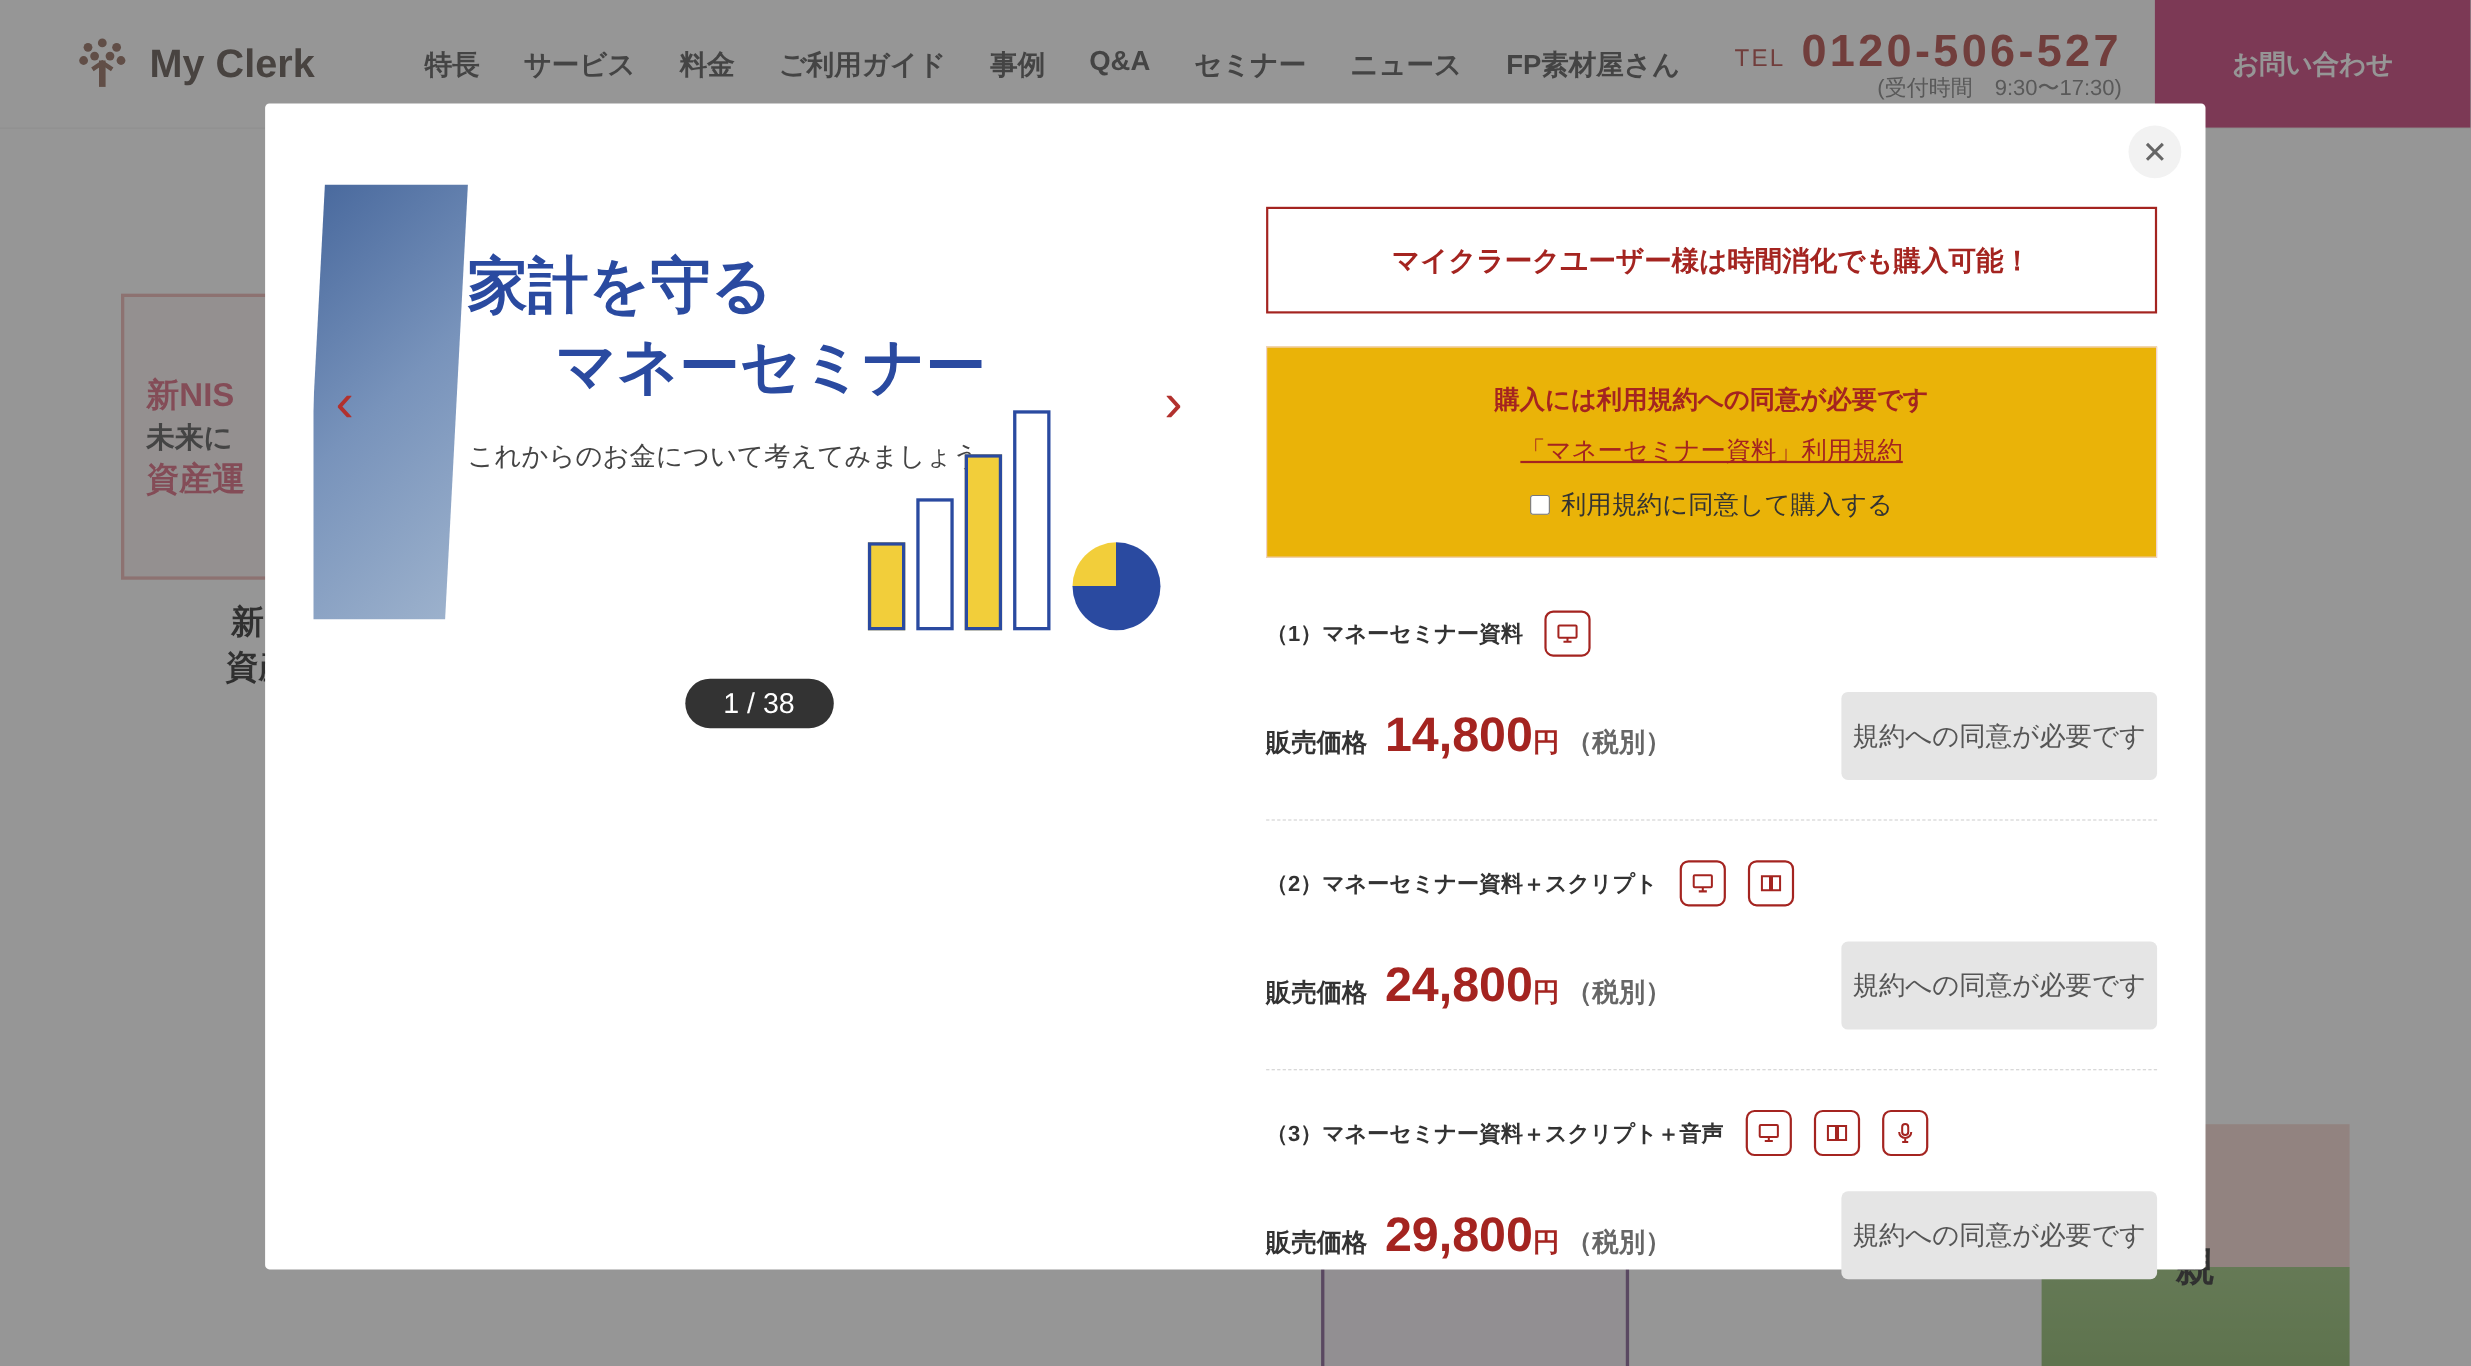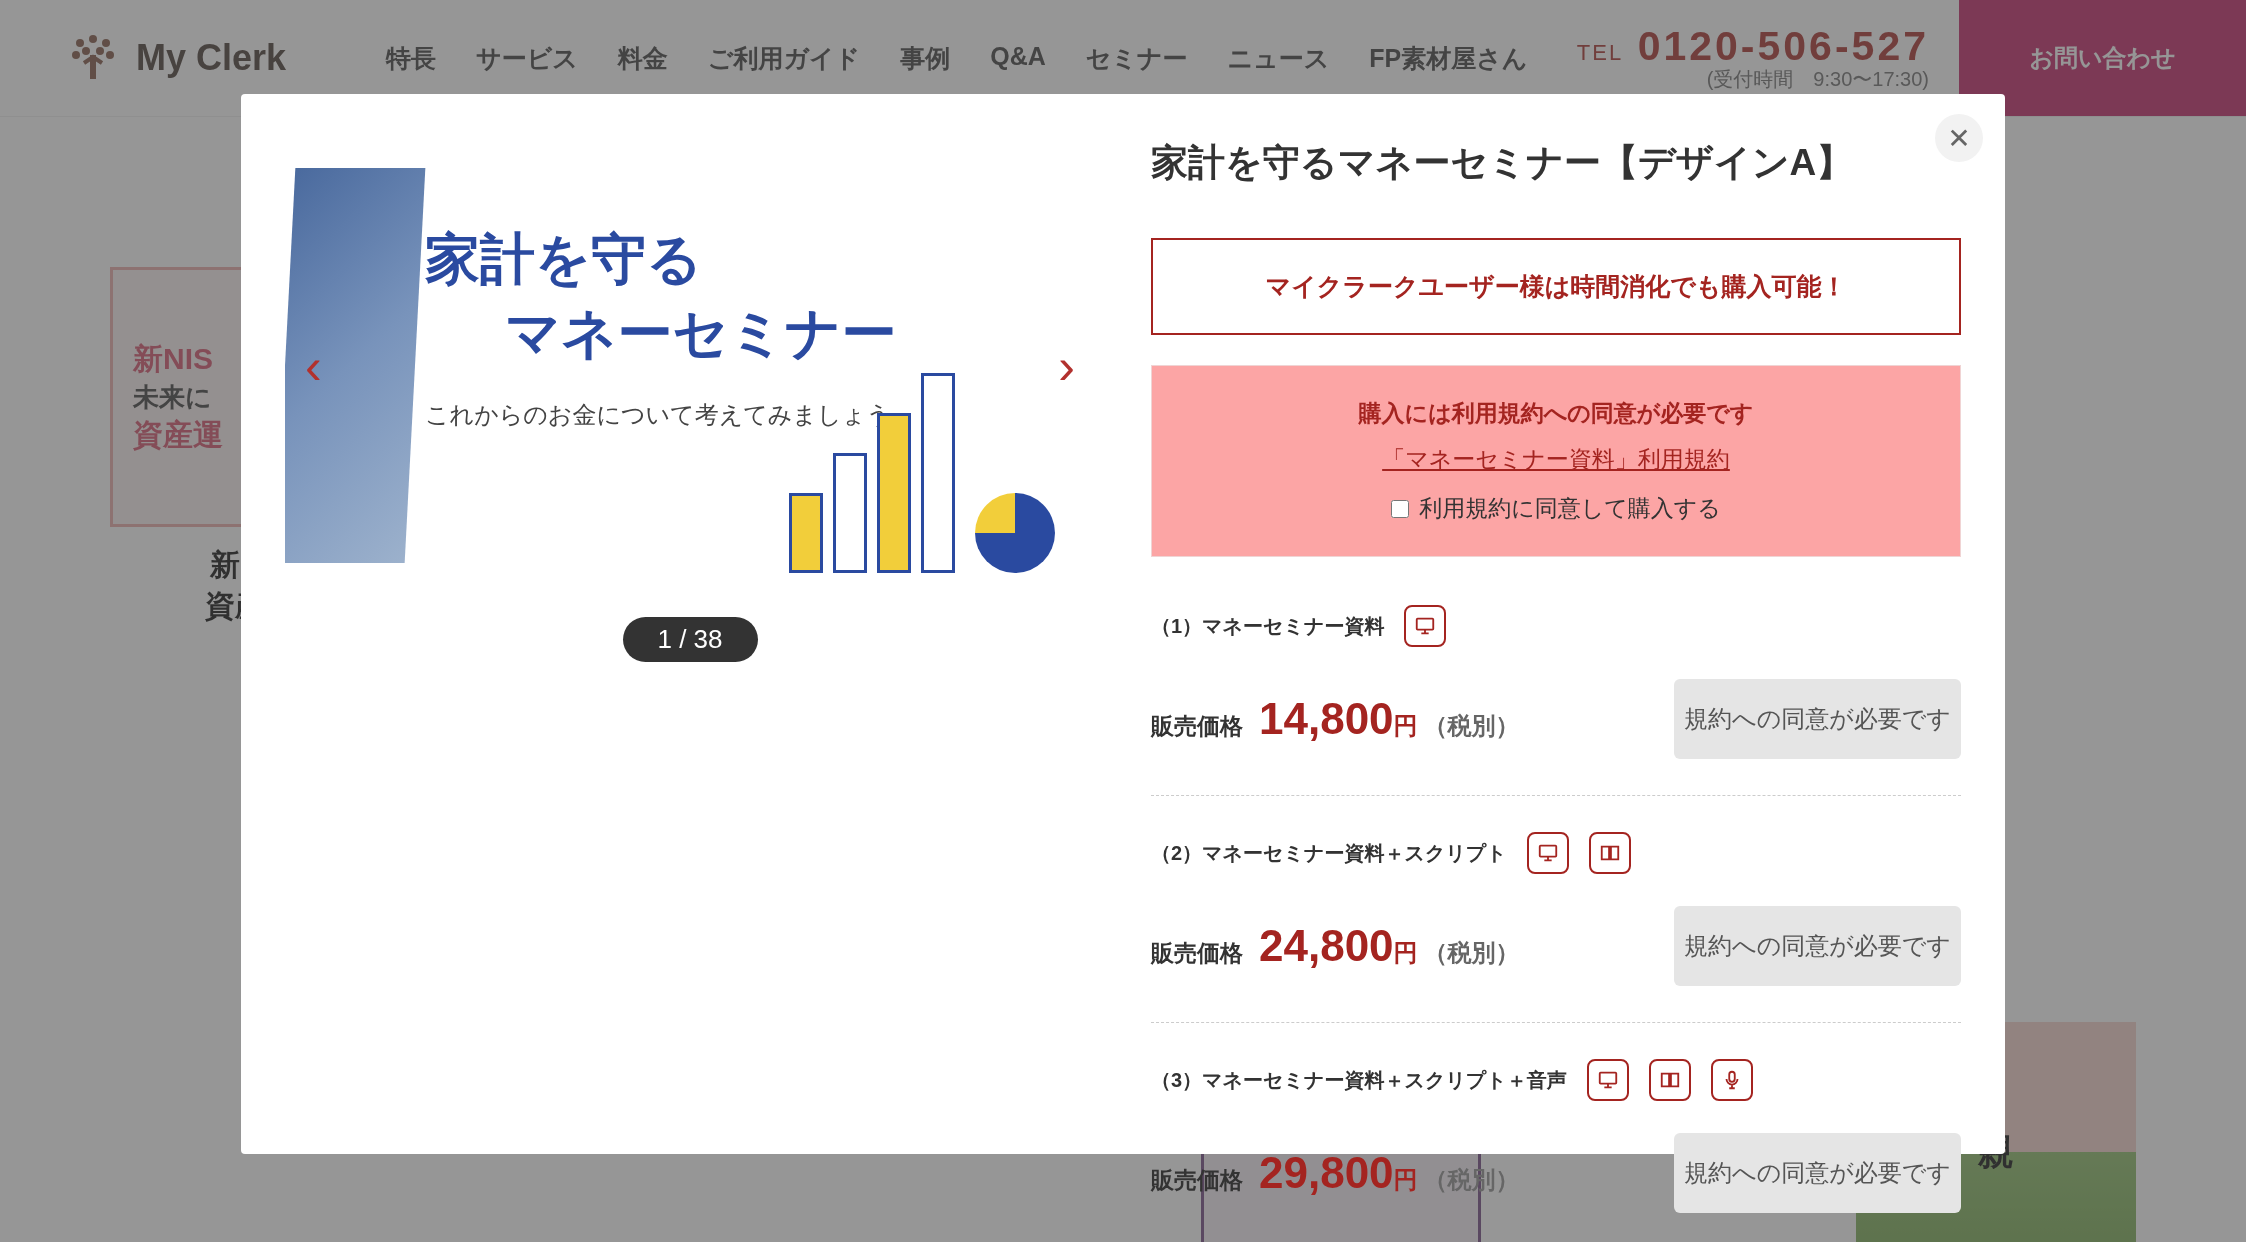--- a/index.html
+++ b/index.html
@@ -112,21 +112,21 @@
     .detail { flex: 1; padding-left: 56px; }
     .detail-title { font-size: 37px; font-weight: 700; color: #333; }
 
     .notice-box {
       border: 2px solid #a42420; margin-top: 50px;
       text-align: center; padding: 30px 20px;
       font-size: 25px; font-weight: 700; color: #a42420;
     }
 
     .terms-box {
-      background: #fca5a5; border: 1px solid #f0d4d4;
+      background: #eab308; border: 1px solid #f0d4d4;
       margin-top: 30px; padding: 32px 20px; text-align: center;
     }
     .terms-line1 { font-size: 23px; font-weight: 700; color: #a42420; }
     .terms-link {
       font-size: 23px; color: #a42420; text-decoration: underline;
       margin-top: 15px; cursor: pointer; display: inline-block;
     }
     .terms-check { margin-top: 18px; font-size: 23px; color: #333; display: flex; align-items: center; justify-content: center; gap: 10px; }
     .terms-check input { width: 18px; height: 18px; }
 
@@ -246,21 +246,20 @@
             <div class="bar bar3"></div>
               <div class="bar bar4"></div>
             <div class="pie"></div>
           </div>
         </div>
       </div>
       <div class="pager">1 / 38</div>
     </div>
 
     <div class="detail">
-      <h1 class="detail-title">家計を守るマネーセミナー【デザインA】</h1>
 
       <div class="notice-box">マイクラークユーザー様は時間消化でも購入可能！</div>
 
       <div class="terms-box">
         <div class="terms-line1">購入には利用規約への同意が必要です</div>
         <a class="terms-link">「マネーセミナー資料」利用規約</a>
         <label class="terms-check">
           <input type="checkbox" style="">
           <span>利用規約に同意して購入する</span>
         </label>

